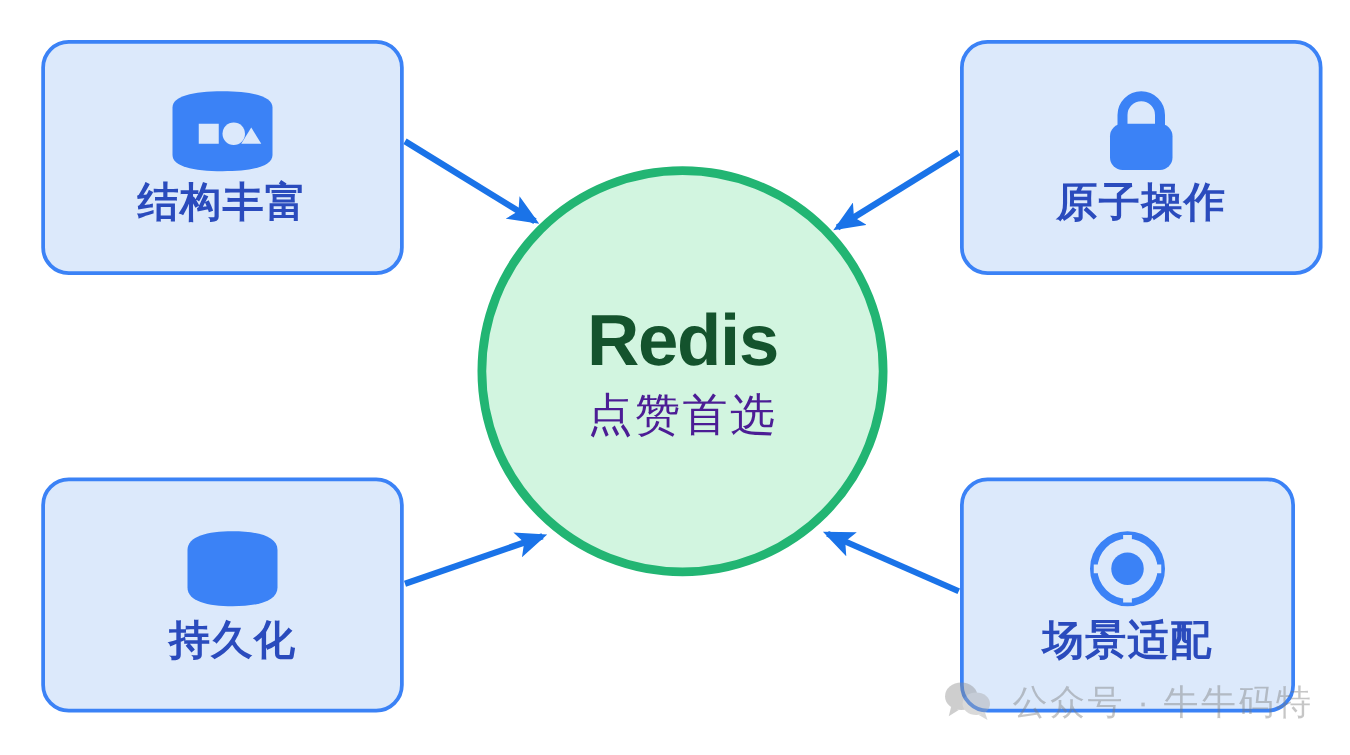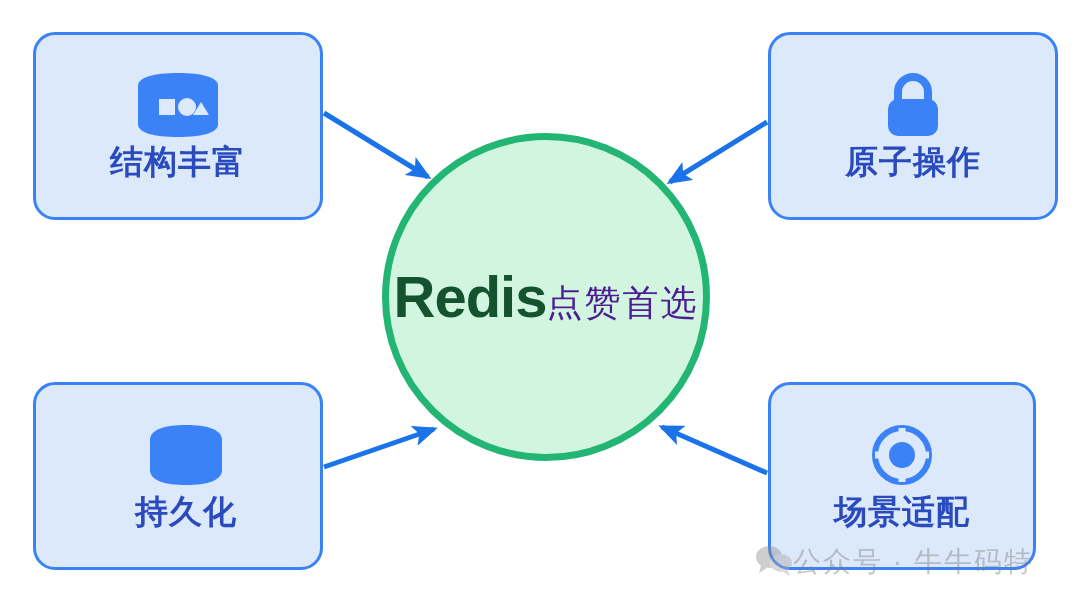--- a/index.html
+++ b/index.html
@@ -67,21 +67,21 @@
     position: absolute;
     left: 382px;
     top: 133px;
     width: 328px;
     height: 328px;
     box-sizing: border-box;
     border-radius: 50%;
     background: #d2f5e0;
     border: 7px solid #22b573;
     display: flex;
-    flex-direction: row;
+    flex-direction: column;
     align-items: center;
     justify-content: center;
   }
   #hub-title {
     font-size: 58px;
     font-weight: 700;
     color: #14532d;
     letter-spacing: -1px;
     line-height: 1;
   }
@@ -94,21 +94,21 @@
     line-height: 1;
   }
 
   
   #watermark {
     position: absolute;
     left: 755px;
     top: 543px;
     display: flex;
     align-items: center;
-    gap: 0;
+    gap: 17px;
     opacity: 0.42;
   }
   #watermark-text {
     font-size: 28px;
     color: #7a7a7a;
     letter-spacing: 2px;
     white-space: nowrap;
   }
 </style>
 </head>

